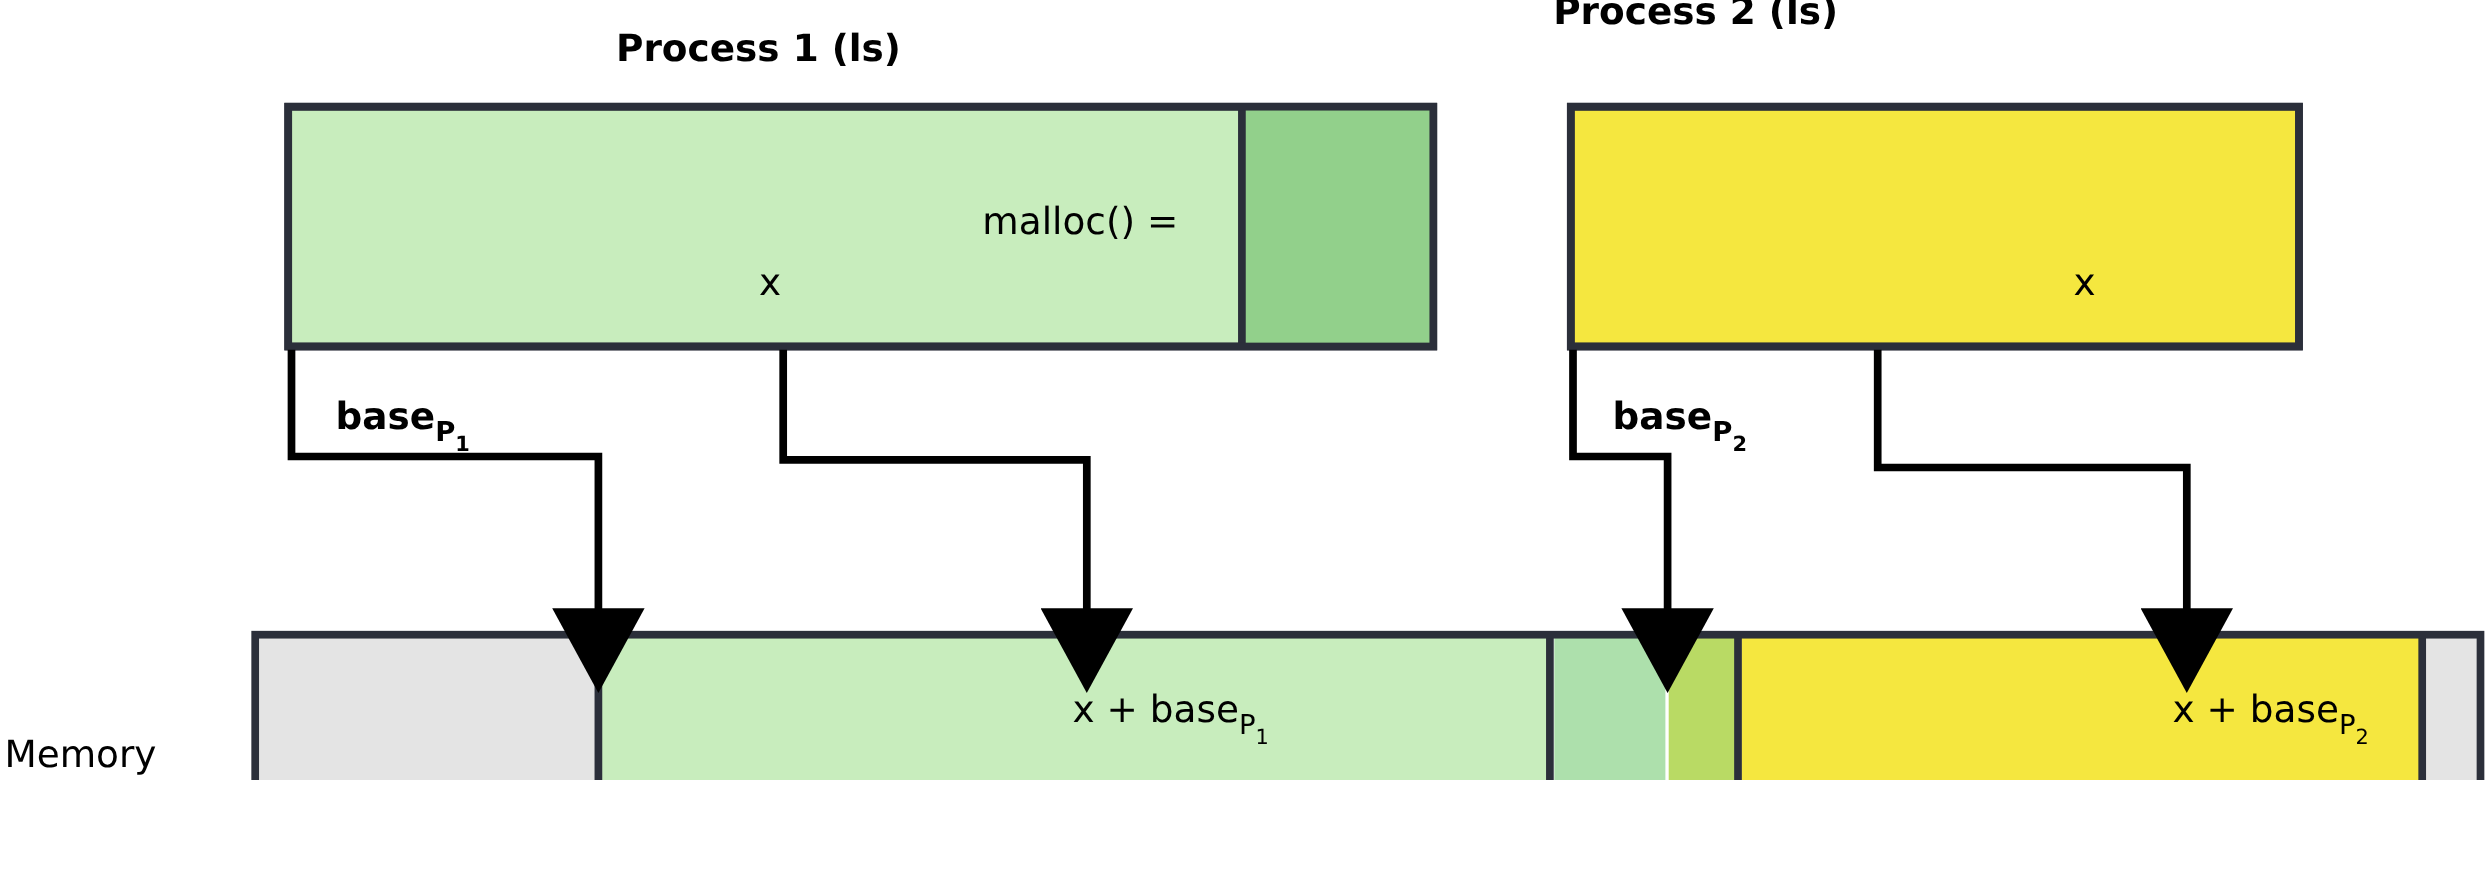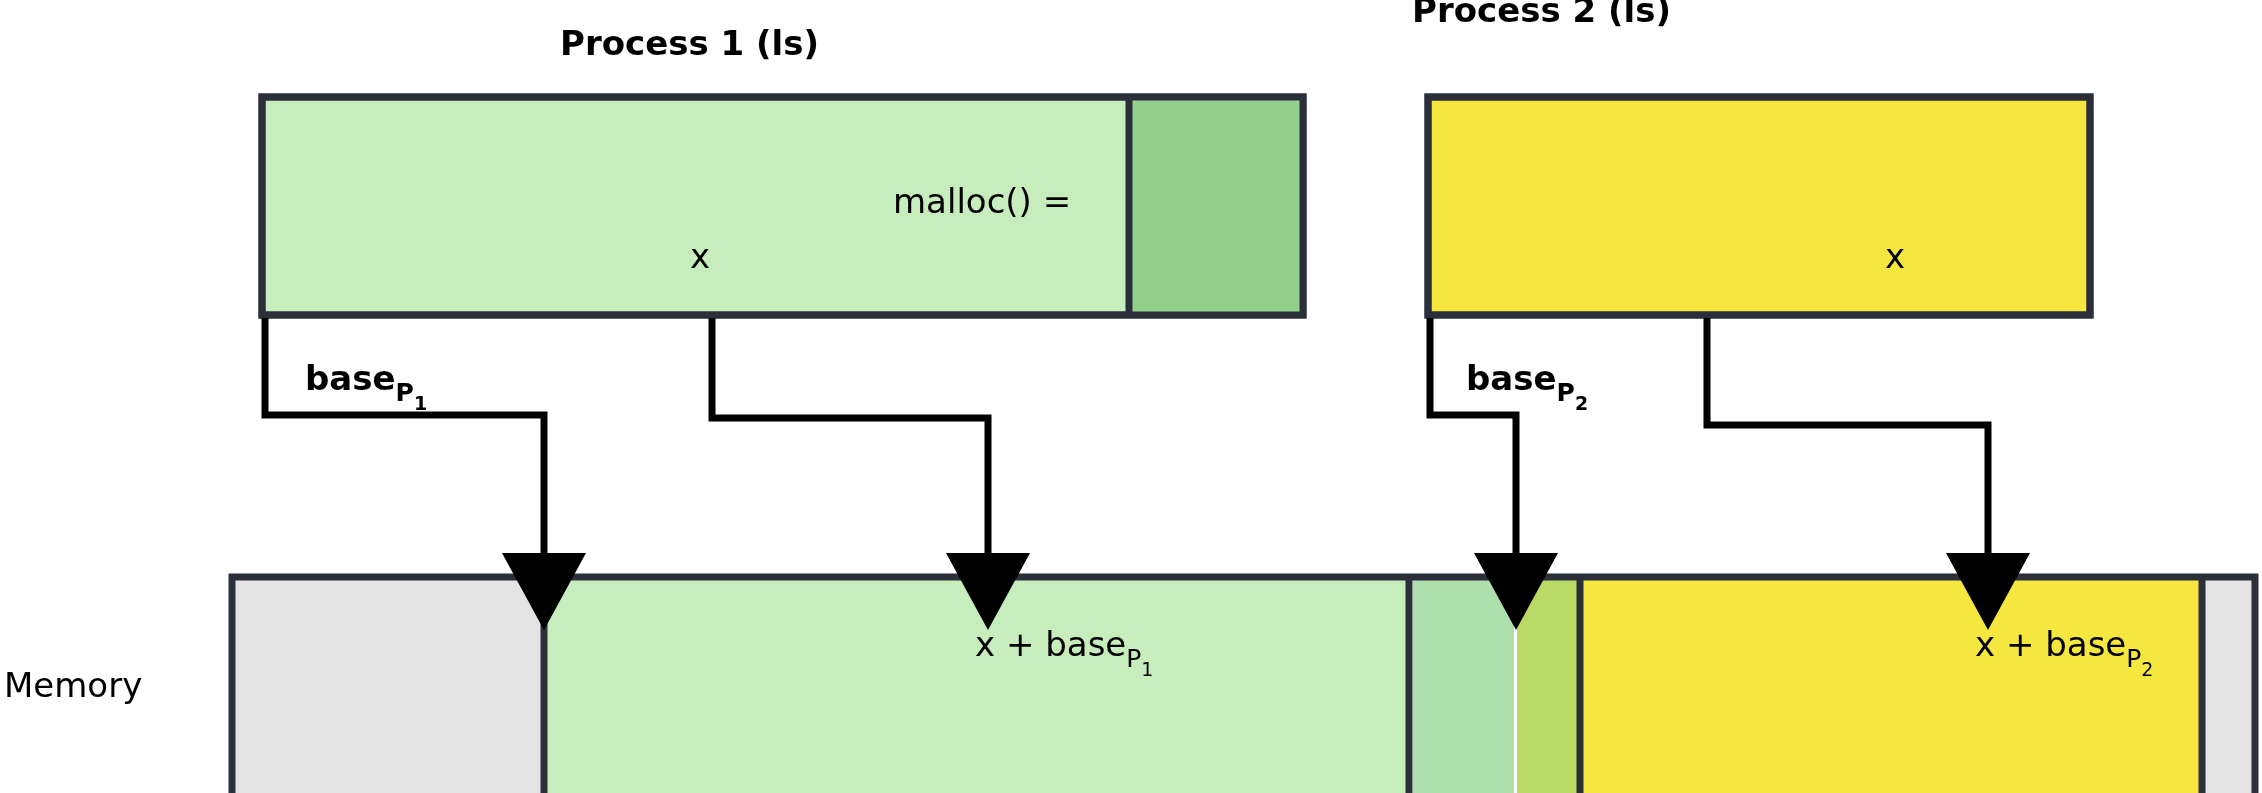--- a/index.html
+++ b/index.html
@@ -6,21 +6,21 @@
     margin: 0;
     padding: 0;
     background: #ffffff;
   }
   body {
     font-family: "DejaVu Sans", "Liberation Sans", sans-serif;
   }
   #stage {
     position: relative;
     width: 2262px;
-    height: 793px;
+    height: 709px;
     background: #ffffff;
     overflow: hidden;
   }
   svg#diagram {
     position: absolute;
     left: 0;
     top: 0;
     width: 2262px;
     height: 793px;
   }

